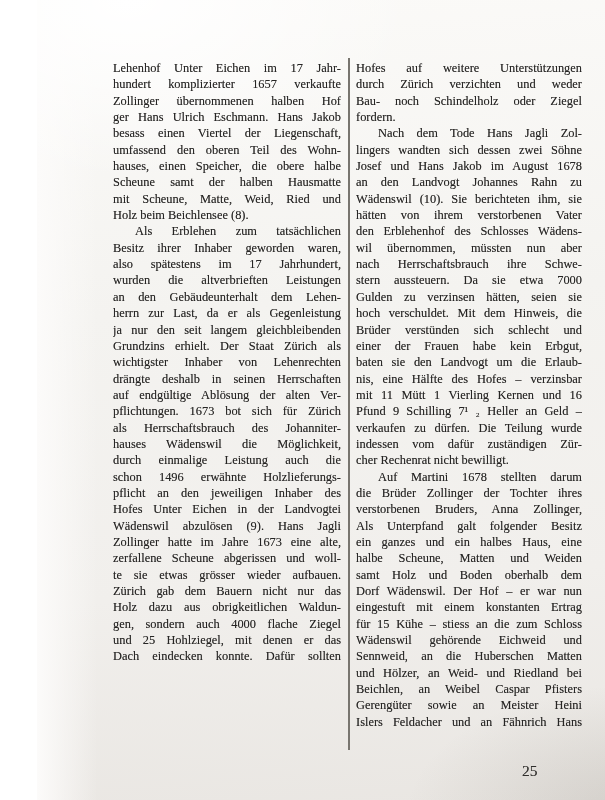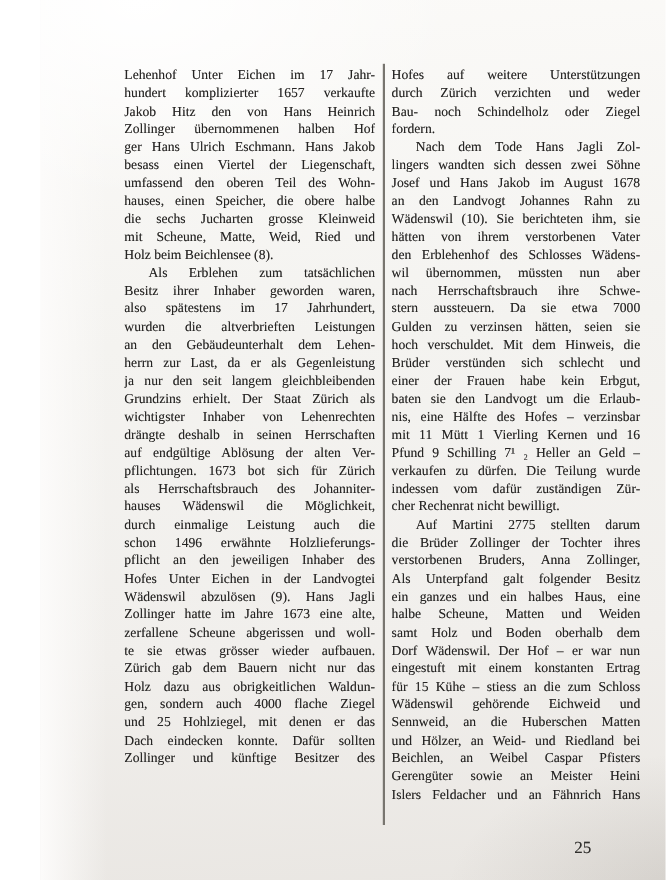--- a/index.html
+++ b/index.html
@@ -63,27 +63,26 @@
     text-shadow: 0 0 0.5px rgba(40,38,36,0.4);
   }
 </style>
 </head>
 <body>
 
 <div class="page">
   <div class="col col-left">
       <div class="line">Lehenhof Unter Eichen im 17 Jahr-</div>
       <div class="line">hundert komplizierter 1657 verkaufte</div>
-      <div class="line">Jakob Hitz den von Hans Heinrich</div>
       <div class="line">Zollinger übernommenen halben Hof</div>
       <div class="line">ger Hans Ulrich Eschmann. Hans Jakob</div>
       <div class="line">besass einen Viertel der Liegenschaft,</div>
       <div class="line">umfassend den oberen Teil des Wohn-</div>
       <div class="line">hauses, einen Speicher, die obere halbe</div>
-      <div class="line">die sechs Jucharten grosse Kleinweid</div>
+      <div class="line">Scheune samt der halben Hausmatte</div>
       <div class="line">mit Scheune, Matte, Weid, Ried und</div>
       <div class="line nojust">Holz beim Beichlensee (8).</div>
       <div class="line indent">Als Erblehen zum tatsächlichen</div>
       <div class="line">Besitz ihrer Inhaber geworden waren,</div>
       <div class="line">also spätestens im 17 Jahrhundert,</div>
       <div class="line">wurden die altverbrieften Leistungen</div>
       <div class="line">an den Gebäudeunterhalt dem Lehen-</div>
       <div class="line">herrn zur Last, da er als Gegenleistung</div>
       <div class="line">ja nur den seit langem gleichbleibenden</div>
       <div class="line">Grundzins erhielt. Der Staat Zürich als</div>
@@ -99,21 +98,20 @@
       <div class="line">Hofes Unter Eichen in der Landvogtei</div>
       <div class="line">Wädenswil abzulösen (9). Hans Jagli</div>
       <div class="line">Zollinger hatte im Jahre 1673 eine alte,</div>
       <div class="line">zerfallene Scheune abgerissen und woll-</div>
       <div class="line">te sie etwas grösser wieder aufbauen.</div>
       <div class="line">Zürich gab dem Bauern nicht nur das</div>
       <div class="line">Holz dazu aus obrigkeitlichen Waldun-</div>
       <div class="line">gen, sondern auch 4000 flache Ziegel</div>
       <div class="line">und 25 Hohlziegel, mit denen er das</div>
       <div class="line">Dach eindecken konnte. Dafür sollten</div>
-      <div class="line">Zollinger und künftige Besitzer des</div>
     </div>
 
   <div class="divider"></div>
 
   <div class="col col-right">
       <div class="line">Hofes auf weitere Unterstützungen</div>
       <div class="line">durch Zürich verzichten und weder</div>
       <div class="line">Bau- noch Schindelholz oder Ziegel</div>
       <div class="line nojust">fordern.</div>
       <div class="line indent">Nach dem Tode Hans Jagli Zol-</div>
@@ -130,21 +128,21 @@
       <div class="line">hoch verschuldet. Mit dem Hinweis, die</div>
       <div class="line">Brüder verstünden sich schlecht und</div>
       <div class="line">einer der Frauen habe kein Erbgut,</div>
       <div class="line">baten sie den Landvogt um die Erlaub-</div>
       <div class="line">nis, eine Hälfte des Hofes – verzinsbar</div>
       <div class="line">mit 11 Mütt 1 Vierling Kernen und 16</div>
       <div class="line">Pfund 9 Schilling 7¹ ₂ Heller an Geld –</div>
       <div class="line">verkaufen zu dürfen. Die Teilung wurde</div>
       <div class="line">indessen vom dafür zuständigen Zür-</div>
       <div class="line nojust">cher Rechenrat nicht bewilligt.</div>
-      <div class="line indent">Auf Martini 2775 stellten darum</div>
+      <div class="line indent">Auf Martini 1678 stellten darum</div>
       <div class="line">die Brüder Zollinger der Tochter ihres</div>
       <div class="line">verstorbenen Bruders, Anna Zollinger,</div>
       <div class="line">Als Unterpfand galt folgender Besitz</div>
       <div class="line">ein ganzes und ein halbes Haus, eine</div>
       <div class="line">halbe Scheune, Matten und Weiden</div>
       <div class="line">samt Holz und Boden oberhalb dem</div>
       <div class="line">Dorf Wädenswil. Der Hof – er war nun</div>
       <div class="line">eingestuft mit einem konstanten Ertrag</div>
       <div class="line">für 15 Kühe – stiess an die zum Schloss</div>
       <div class="line">Wädenswil gehörende Eichweid und</div>

